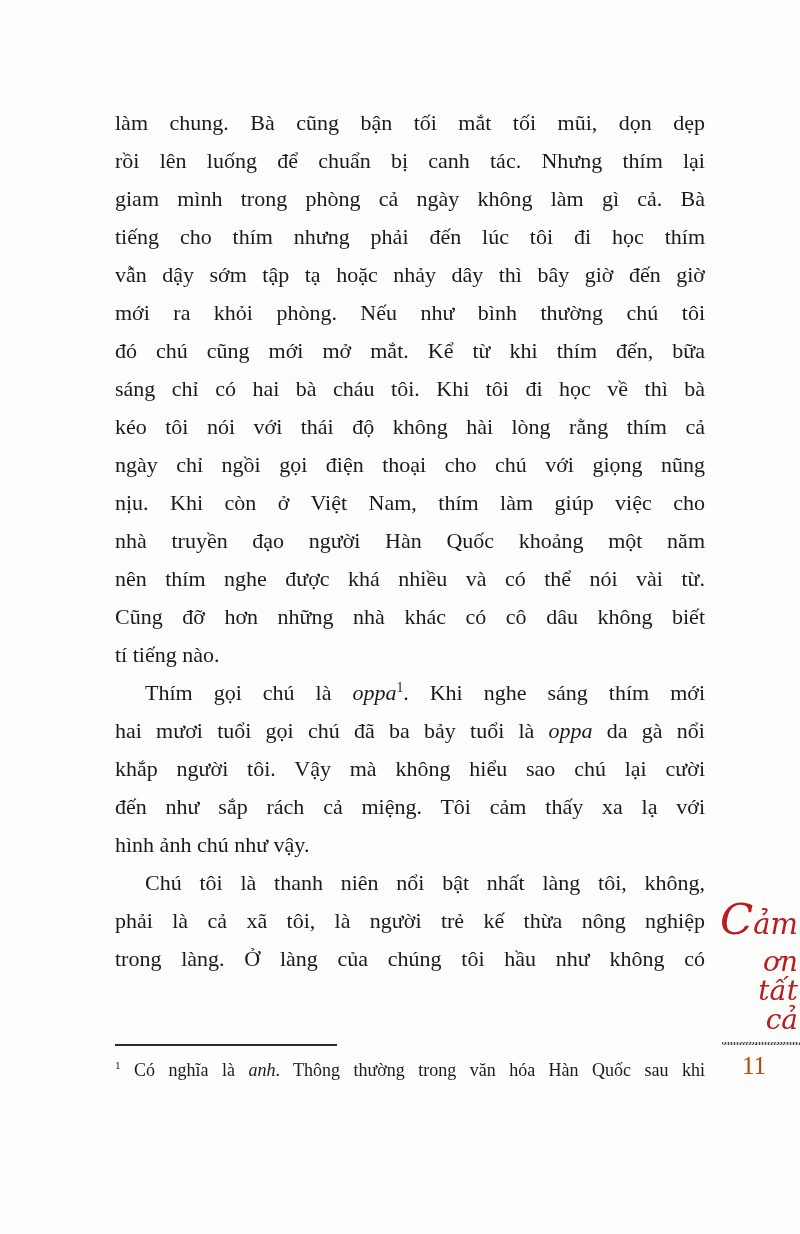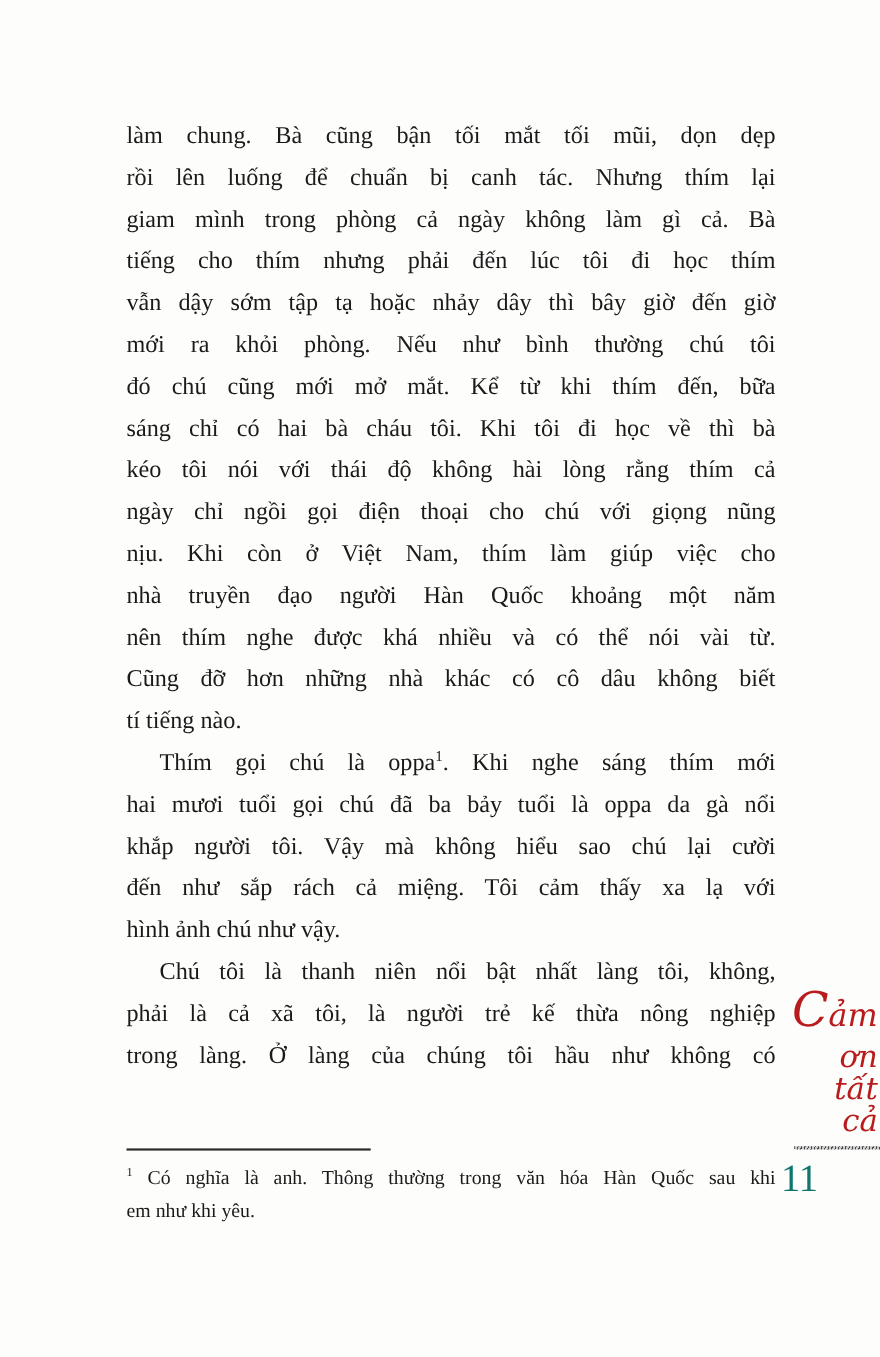--- a/index.html
+++ b/index.html
@@ -19,21 +19,21 @@
     width: 590px;
   }
   .line {
     font-size: 22px;
     line-height: 38px;
     text-align: justify;
     text-align-last: justify;
   }
   .line.endp { text-align-last: left; }
   .line.indent { text-indent: 30px; }
-  .it { }
+  .it { font-style: italic; }
   sup {
     font-size: 0.62em;
     vertical-align: super;
     line-height: 0;
   }
   .footnote {
     position: absolute;
     left: 115px;
     top: 1044px;
     width: 590px;
@@ -80,22 +80,23 @@
     top: 1042px;
     width: 78px;
     height: 3px;
     background: repeating-linear-gradient(105deg, #4a4a4a 0 1px, #c9c9c9 1px 3px);
   }
   .page-number {
     position: absolute;
     left: 710px;
     top: 1052px;
     width: 88px;
-    font-size: 35px;
-    color: #0f766e;
+    text-align: center;
+    font-size: 25px;
+    color: #c2410c;
   }
 </style>
 </head>
 <body>
 
 <div class="page">
 
   <div class="body-col">
     <div class="line">làm chung. Bà cũng bận tối mắt tối mũi, dọn dẹp</div>
     <div class="line">rồi lên luống để chuẩn bị canh tác. Nhưng thím lại</div>
@@ -118,21 +119,20 @@
     <div class="line">đến như sắp rách cả miệng. Tôi cảm thấy xa lạ với</div>
     <div class="line endp">hình ảnh chú như vậy.</div>
     <div class="line indent">Chú tôi là thanh niên nổi bật nhất làng tôi, không,</div>
     <div class="line">phải là cả xã tôi, là người trẻ kế thừa nông nghiệp</div>
     <div class="line">trong làng. Ở làng của chúng tôi hầu như không có</div>
   </div>
 
   <div class="footnote">
     <div class="fn-divider"></div>
     <div class="fn-line"><sup>1</sup><span> Có nghĩa là </span><span class="it">anh</span><span>. Thông thường trong văn hóa Hàn Quốc sau khi</span></div>
-    <div class="fn-line endp"><span class="it">em</span><span> như khi yêu.</span></div>
   </div>
 
   <div class="margin-title">
     <span class="margin-word">Cảm</span>
     <span class="margin-word">ơn</span>
     <span class="margin-word">tất</span>
     <span class="margin-word">cả</span>
   </div>
 
   <div class="margin-rule"></div>

